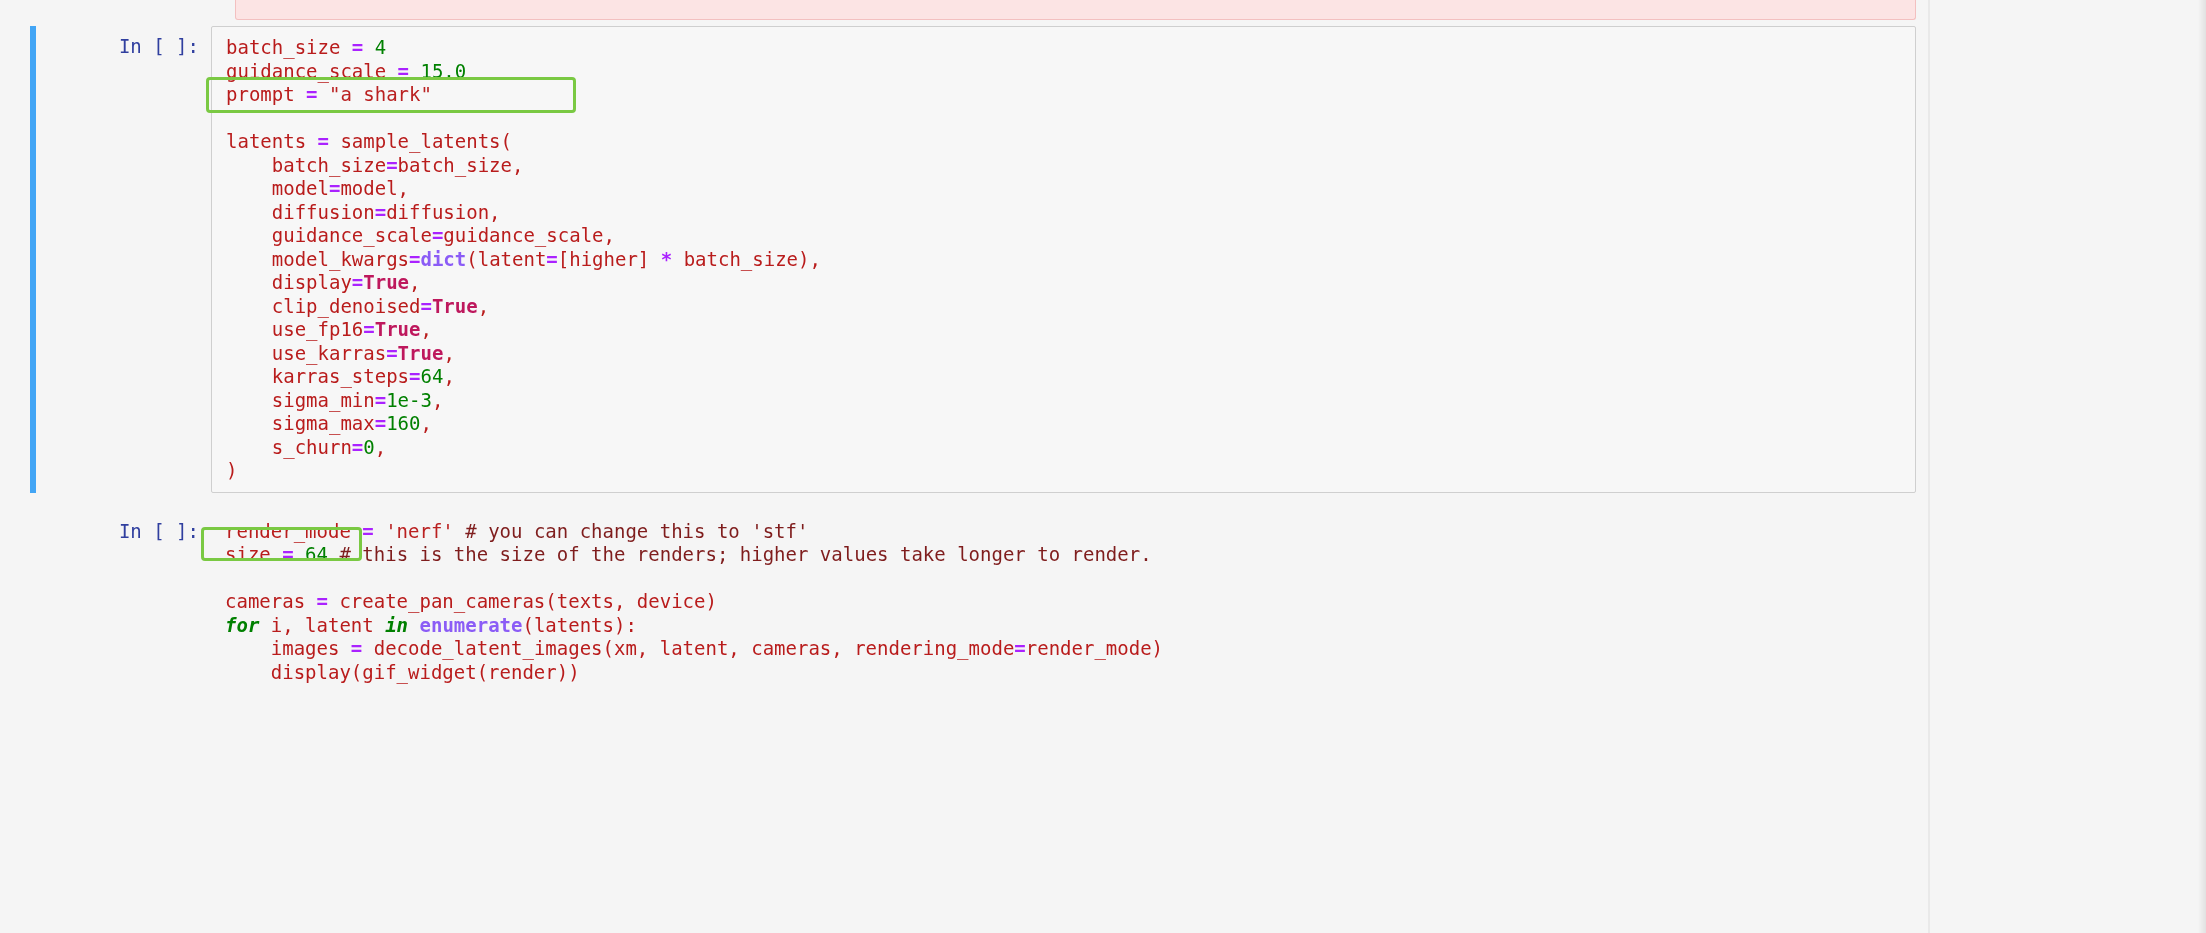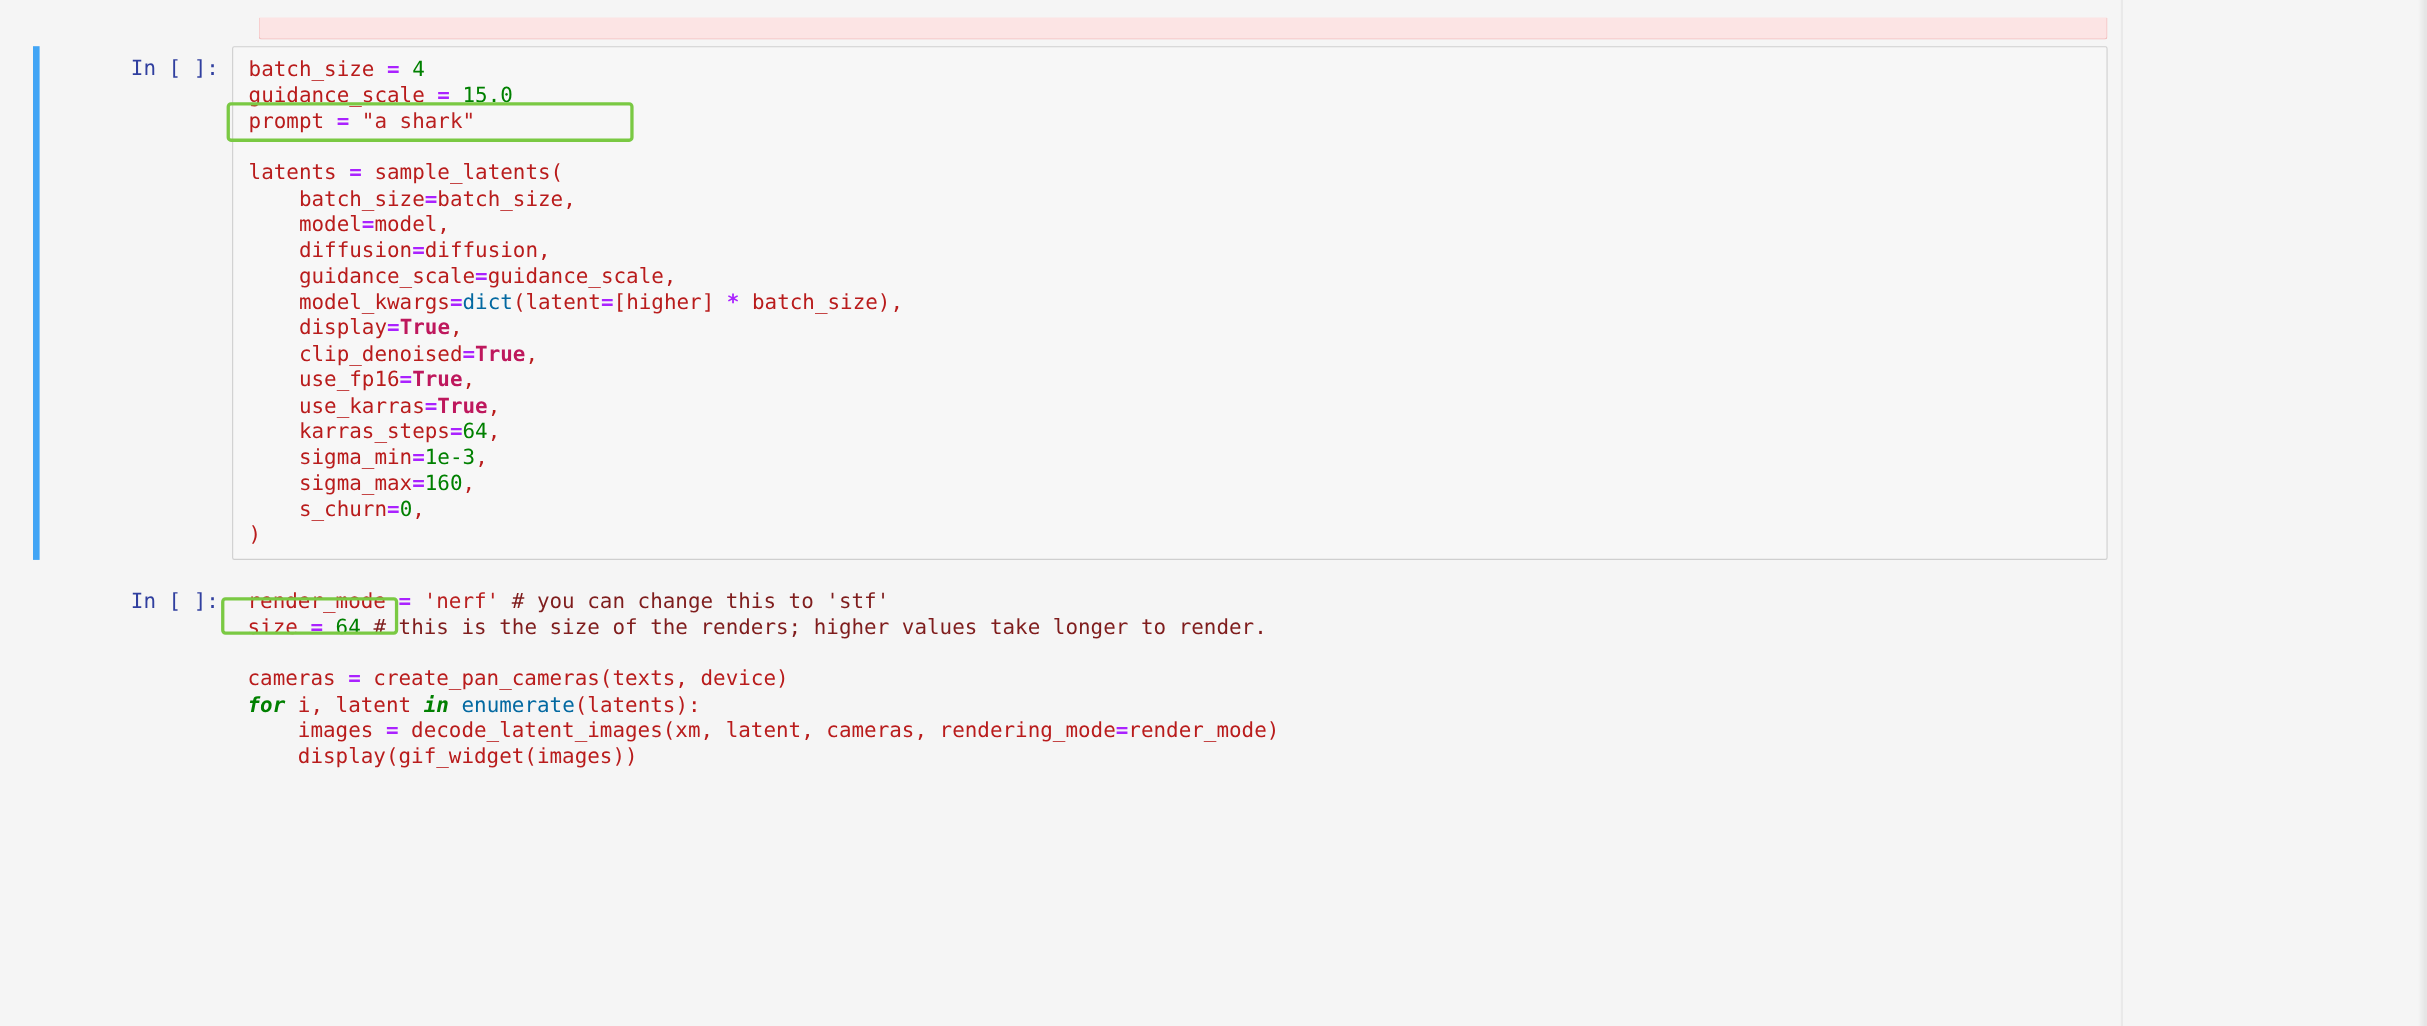--- a/index.html
+++ b/index.html
@@ -1,32 +1,32 @@
 <!DOCTYPE html>
 <html><head>
 <meta charset="utf-8">
 <style>
   * { margin:0; padding:0; box-sizing:border-box; }
   html,body { width:2206px; height:933px; background:#f5f5f5; font-family:"Consolas","Menlo","DejaVu Sans Mono",monospace; font-size:19px; line-height:23.5px; }
-  .page { padding:16px 0 0 30px; }
+  .page { padding:0 0 0 30px; }
   .pink-banner { height:20px; background:#fce4e4; margin-left:205px; margin-right:290px; border:1px solid #f3c0c0; border-top:none; border-bottom-left-radius:3px; border-bottom-right-radius:3px; }
   .cell { display:flex; margin-top:6px; }
   .cell .gutter-bar { width:6px; background:transparent; }
   .cell.selected .gutter-bar { background:#42A5F5; }
   .cell .prompt-area { width:175px; min-width:175px; text-align:right; padding:9px 12px 0 0; color:#303F9F; font-family:inherit; }
   .cell.selected .code-area-wrap { border:1px solid #cfcfcf; border-radius:2px; background:#f7f7f7; }
   .cell .code-area-wrap { flex:1; padding:9px 14px 9px 14px; margin-right:290px; background:transparent; border:1px solid transparent; }
   .cell:not(.selected) .code-area-wrap { background:transparent; border:none; }
   .code-area { white-space:pre; font-family:inherit; }
   .tok-op  { color:#AA22FF; font-weight:bold; }
   .tok-kw  { color:#008000; font-weight:bold;font-style:italic; }
   .tok-num { color:#008000; }
   .tok-str { color:#BA2121; }
   .tok-name{ color:#b91c1c; }
-  .tok-builtin { color:#0369a1; }
+  .tok-builtin { color:#8b5cf6;font-weight:bold; }
   .tok-bool{ color:#be185d; font-weight:bold; }
   .tok-comment{ color:#7f1d1d; }
   .hl-box { position:relative; }
   .highlight { position:absolute; border:3px solid #7AC943; border-radius:4px; pointer-events:none; }
   .prompt-txt { color:#303F9F; }
   .right-scroll-shadow { position:fixed; right:0; top:0; width:8px; height:100%; background:linear-gradient(to left, rgba(0,0,0,0.08), transparent); }
   .right-track { position:fixed; right:276px; top:0; width:2px; height:100%; background:#e9e9e9; }
 </style>
 </head>
 <body>
@@ -69,20 +69,20 @@
       <span class="prompt-txt">In [ ]:</span>
     </div>
     <div class="code-area-wrap hl-box">
       <div class="highlight" style="left:-10px; top:16px; width:161px; height:34px;"></div>
       <div class="code-area"><span class="tok-name">render_mode </span><span class="tok-op">=</span><span class="tok-str"> 'nerf'</span><span> </span><span class="tok-comment"># you can change this to 'stf'</span>
 <span class="tok-name">size </span><span class="tok-op">=</span><span class="tok-num"> 64</span><span> </span><span class="tok-comment"># this is the size of the renders; higher values take longer to render.</span>
 <span></span>
 <span class="tok-name">cameras </span><span class="tok-op">=</span><span class="tok-name"> create_pan_cameras(texts, device)</span>
 <span class="tok-kw">for</span><span class="tok-name"> i, latent </span><span class="tok-kw">in</span><span class="tok-name"> </span><span class="tok-builtin">enumerate</span><span class="tok-name">(latents):</span>
 <span class="tok-name">    images </span><span class="tok-op">=</span><span class="tok-name"> decode_latent_images(xm, latent, cameras, rendering_mode</span><span class="tok-op">=</span><span class="tok-name">render_mode)</span>
-<span class="tok-name">    display(gif_widget(images))</span></div>
+<span class="tok-name">    display(gif_widget(render))</span></div>
     </div>
   </div>
 
 </div>
 
 <div class="right-track"></div>
 <div class="right-scroll-shadow"></div>
 
 </body></html>

